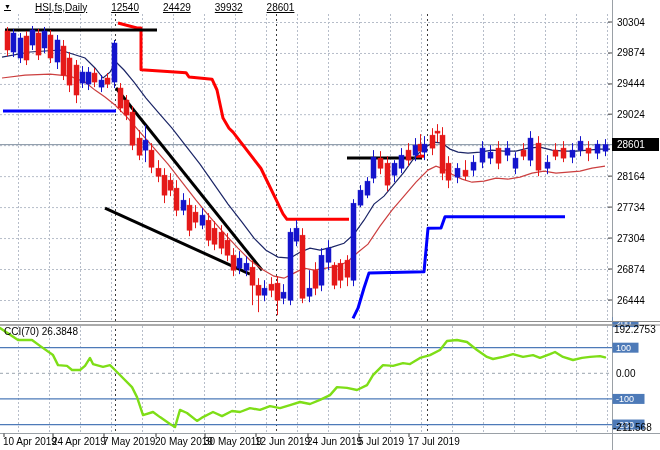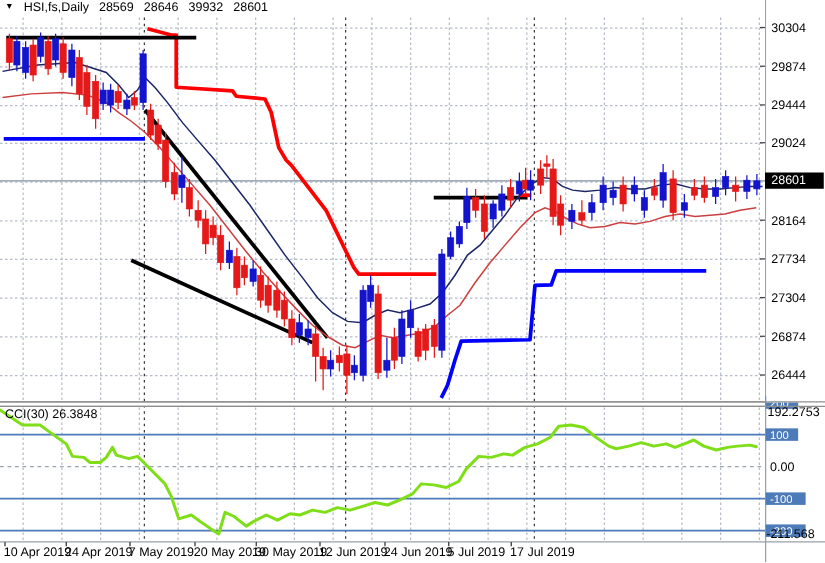--- a/index.html
+++ b/index.html
@@ -1,20 +1,20 @@
 <!DOCTYPE html>
 <html><head>
 <meta charset="utf-8">
 <style>
   html,body{margin:0;padding:0;background:#fff;}
   .window{position:relative;width:660px;height:450px;overflow:hidden;background:#fff;
           font-family:"Liberation Sans",sans-serif;-webkit-font-smoothing:none;}
   svg{position:absolute;left:0;top:0;}
-  .quote{position:absolute;left:4px;top:1px;height:12px;display:flex;gap:8px;
-         font-size:10px;color:#000;white-space:nowrap;z-index:5;}
+  .quote{position:absolute;left:4px;top:1px;height:12px;display:flex;align-items:center;gap:24px;
+         font-size:10px;color:#000;white-space:nowrap;z-index:5;text-decoration:underline;}
   .quote .arr{font-size:7px;line-height:10px;}
   .cci-title{position:absolute;left:4px;top:326px;font-size:10px;color:#000;z-index:5;white-space:nowrap;}
   .price-box{position:absolute;left:612px;top:138px;width:47px;height:13px;background:#000;color:#fff;
              font-size:10px;line-height:13px;padding-left:5px;box-sizing:border-box;z-index:6;}
 </style>
 </head>
 <body>
 
 <div class="window">
   <svg id="chart" width="660" height="450" viewBox="0 0 660 450">
@@ -310,25 +310,25 @@
       <text x="307" y="445" font-size="10" fill="#000000" font-family="&quot;Liberation Sans&quot;,sans-serif">24 Jun 2019</text>
       <line x1="359" y1="433.5" x2="359" y2="437" stroke="#333"></line>
       <text x="358" y="445" font-size="10" fill="#000000" font-family="&quot;Liberation Sans&quot;,sans-serif">5 Jul 2019</text>
       <line x1="409" y1="433.5" x2="409" y2="437" stroke="#333"></line>
       <text x="408" y="445" font-size="10" fill="#000000" font-family="&quot;Liberation Sans&quot;,sans-serif">17 Jul 2019</text>
     </svg>
 
   <div class="quote">
     <span class="arr">▼</span>
     <span>HSI,fs,Daily</span>
-    <span>28569</span>
-    <span>28646</span>
+    <span>12540</span>
+    <span>24429</span>
     <span>39932</span>
     <span>28601</span>
   </div>
 
   <div class="cci-title">
-    <span>CCI(30)</span>
+    <span>CCI(70)</span>
     <span>26.3848</span>
   </div>
 
   <div class="price-box">28601</div>
 </div>
 
 </body></html>

